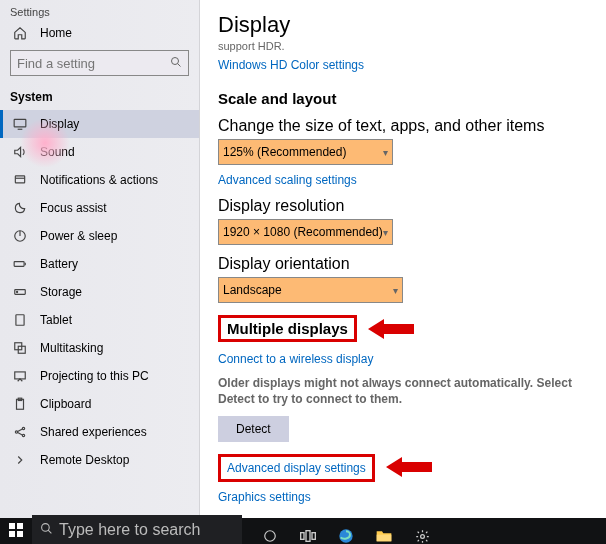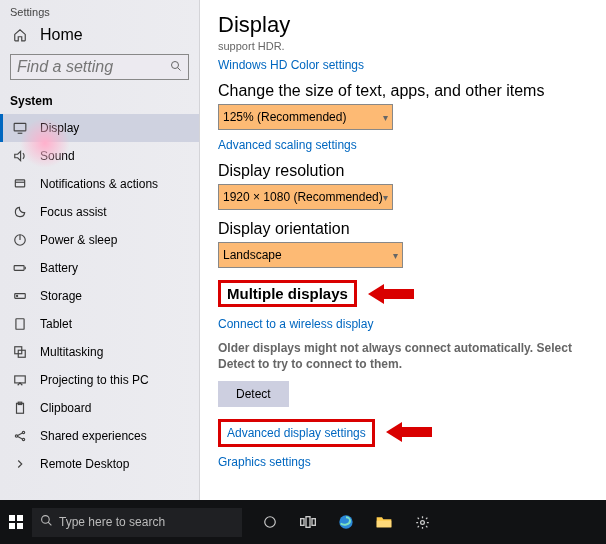--- a/index.html
+++ b/index.html
@@ -1,44 +1,44 @@
 <!DOCTYPE html>
 <html><head>
 <meta charset="utf-8">
 <style>
 * { margin:0; padding:0; box-sizing:border-box; font-family:"Segoe UI",Arial,sans-serif; }
 body { width:606px; height:544px; background:#fff; overflow:hidden; font-size:12px; color:#000; position:relative; }
 .app { display:flex; height:518px; }
 .sidebar { width:200px; background:linear-gradient(to right,#e8e8ed 0%, #ececf0 100%); border-right:1px solid #d4d4d8; padding-top:6px; }
 .win-title { font-size:11px; color:#444; padding:0 10px 2px 10px; }
-.home-row { display:flex; align-items:center; padding:6px 10px 6px 12px; font-size:16px; cursor:pointer; }
+.home-row { display:flex; align-items:center; padding:6px 10px 6px 12px; font-size:12px; cursor:pointer; }
 .home-row .icon { width:16px; margin-right:12px; display:flex; justify-content:center; }
 .search-wrap { margin:4px 10px 10px 10px; border:1px solid #888; height:26px; display:flex; align-items:center; justify-content:space-between; padding:0 6px; background:#eceaf0; }
-.search-wrap input { border:none; background:transparent; font-size:16px; outline:none; width:140px; font-style:italic; color:#666; }
+.search-wrap input { border:none; background:transparent; font-size:13px; outline:none; width:140px; color:#666; }
 .section-label { font-weight:600; padding:4px 10px 6px 10px; font-size:12px; }
 .nav-item { display:flex; align-items:center; padding:7px 10px 7px 12px; font-size:12px; cursor:pointer; }
 .nav-item .icon { width:16px; margin-right:12px; display:flex; justify-content:center; color:#444; }
 .nav-item.active { background:#cfd2e0; border-left:3px solid #0067c0; padding-left:9px; }
 .glow { position:absolute; top:118px; left:20px; width:50px; height:50px; background:radial-gradient(circle,#ffb0cc 0%, rgba(255,176,204,0) 70%); pointer-events:none; }
 .content { flex:1; padding:12px 12px 10px 18px; overflow-y:auto; }
 .h1 { font-size:22px; font-weight:400; margin-bottom:2px; }
 .subtitle { font-size:11px; color:#666; }
 .link { color:#0067c0; font-size:12px; cursor:pointer;margin-top:36px; }
 .section-h { font-size:15px; font-weight:600; margin-top:18px; margin-bottom:10px; }
 .field-label { font-size:16px; margin-bottom:4px; margin-top:10px; }
 .dropdown { border:1px solid #888; padding:5px 4px; width:175px; font-size:12px; display:flex; justify-content:space-between; align-items:center; background:#fdba74; cursor:pointer; }
 .dd-wide { width:175px; }
 .dd-wider { width:185px; }
 .hl-box { border:3px solid #d90000; display:inline-block; padding:2px 6px;text-align:right; }
 .arrow-box { display:inline-block; position:relative; margin-left:8px; vertical-align:middle; }
 .arrow { width:46px; height:24px; }
 .detect-btn { background:#cdcfe0; border:none; padding:6px 18px; font-size:12px; cursor:pointer; margin-top:8px; }
 .help-text { font-size:12px; color:#666; margin-top:10px; line-height:1.3;font-weight:bold; }
 .mt8{margin-top:8px;} .mt6{margin-top:6px;} .mt12{margin-top:12px;}
-.taskbar { position:absolute; bottom:0; left:0; right:0; height:44px; background:#111214; display:flex; align-items:center; color:#bbb; font-size:12px; }
+.taskbar { position:absolute; bottom:0; left:0; right:0; height:26px; background:#111214; display:flex; align-items:flex-end; color:#bbb; font-size:16px; }
 .start-btn { width:32px; height:29px; display:flex; align-items:center; justify-content:center; cursor:pointer; }
 .tb-search { display:flex; align-items:center; background:#1f2023; height:29px; padding:0 8px 0 8px; width:210px; }
 .tb-search .sicon{margin-right:6px;}
 .tb-icons { display:flex; align-items:center; margin-left:20px; gap:22px; }
 .tb-icon { cursor:pointer; display:flex; align-items:center; justify-content:center; width:16px; height:16px; }
 .chev { font-size:10px; color:#666; }
 </style>
 </head>
 <body>
 
@@ -180,20 +180,21 @@
         </span>
       <span>Remote Desktop</span>
     </div>
   </div>
 
   <div class="content">
     <div class="h1">Display</div>
     <div class="subtitle">support HDR.</div>
     <div class="link mt6">Windows HD Color settings</div>
 
+    <div class="section-h">Scale and layout</div>
 
     <div class="field-label">Change the size of text, apps, and other items</div>
     <div class="dropdown dd-wide">
       <span>125% (Recommended)</span>
       <span class="chev">▾</span>
     </div>
     <div class="link mt8">Advanced scaling settings</div>
 
     <div class="field-label">Display resolution</div>
     <div class="dropdown dd-wide">

